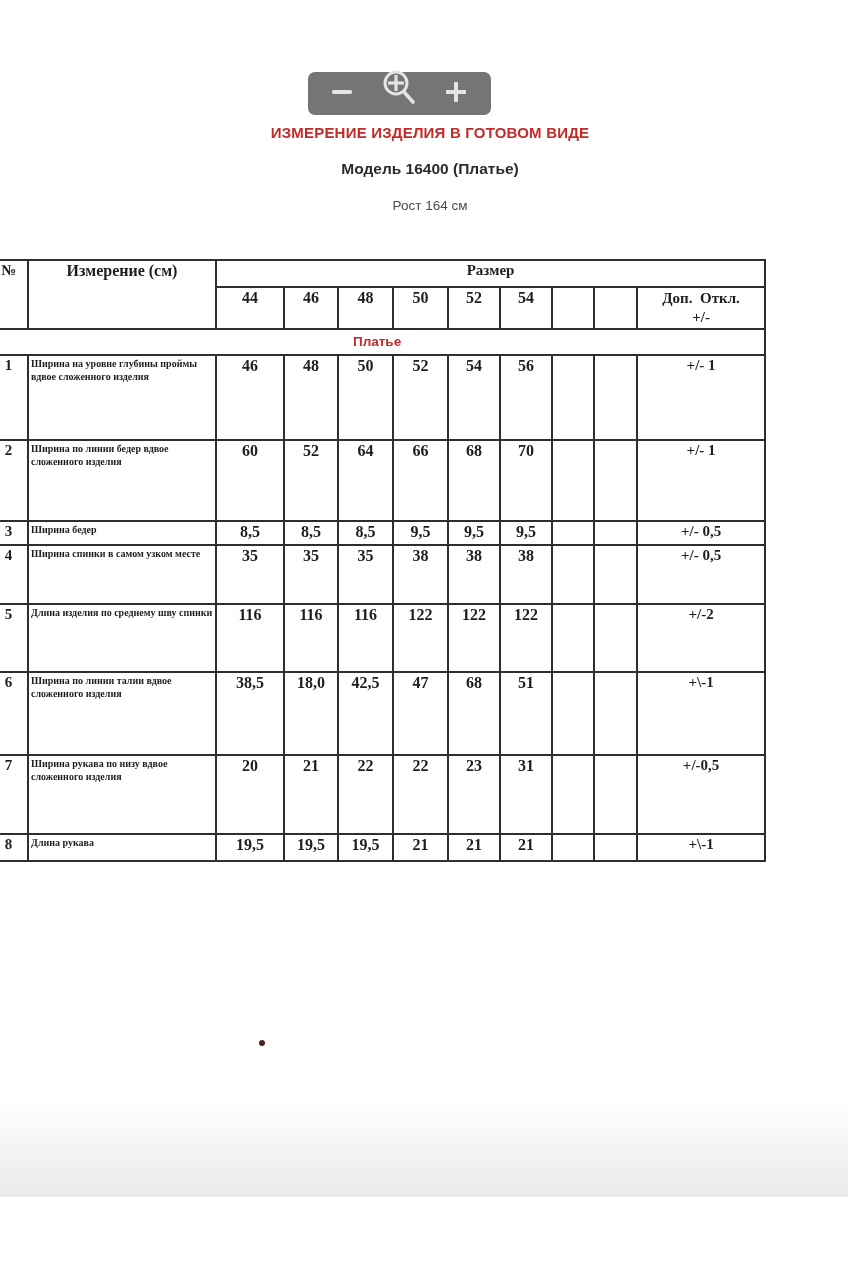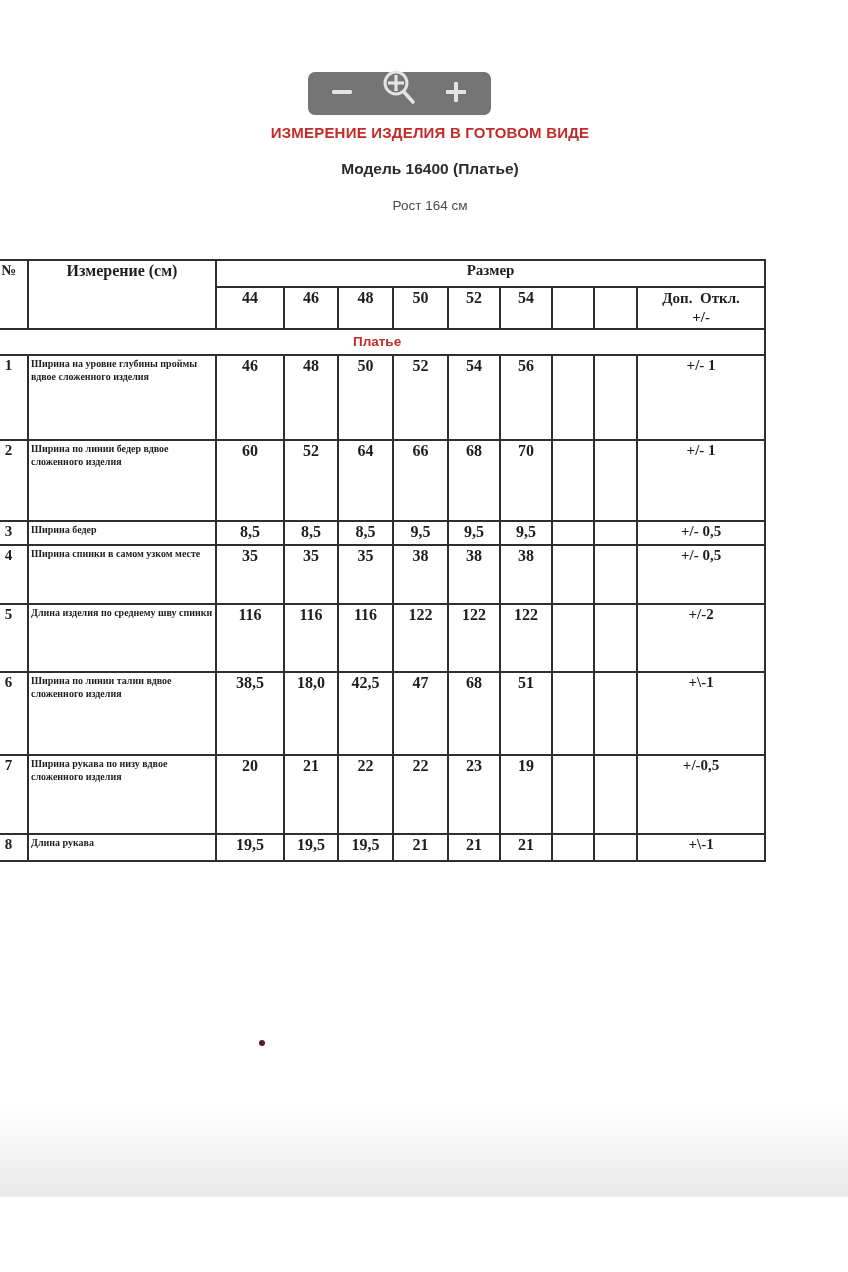--- a/index.html
+++ b/index.html
@@ -199,21 +199,21 @@
           <td class="c-tolv">+\-1</td>
         </tr>
         <tr style="height: 79px;">
           <td class="c-num">7</td>
           <td class="c-label">Ширина рукава по низу вдвое сложенного изделия</td>
           <td class="c-val">20</td>
           <td class="c-val">21</td>
           <td class="c-val">22</td>
           <td class="c-val">22</td>
           <td class="c-val">23</td>
-          <td class="c-val">19</td>
+          <td class="c-val">31</td>
           <td class="c-val"></td>
           <td class="c-val"></td>
           <td class="c-tolv">+/-0,5</td>
         </tr>
         <tr style="height: 27px;">
           <td class="c-num">8</td>
           <td class="c-label">Длина рукава</td>
           <td class="c-val">19,5</td>
           <td class="c-val">19,5</td>
           <td class="c-val">19,5</td>

